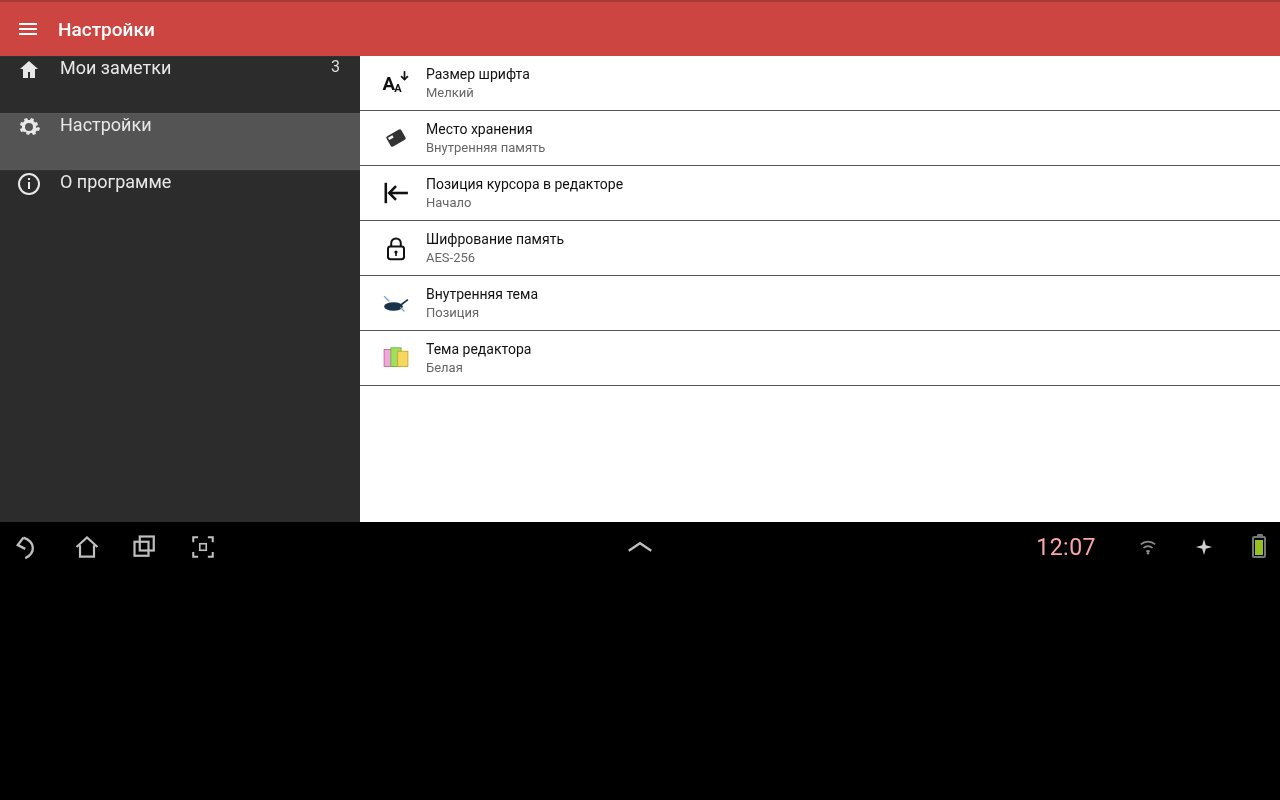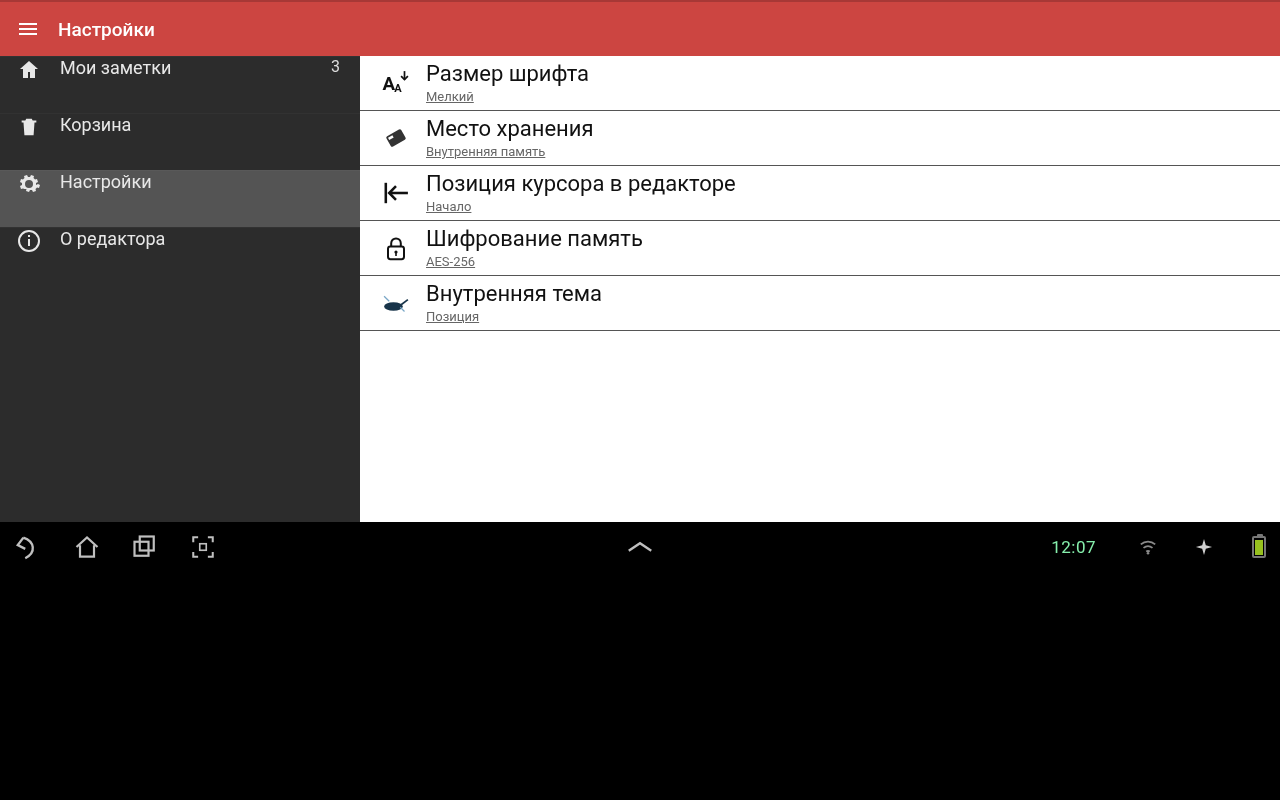--- a/index.html
+++ b/index.html
@@ -17,29 +17,29 @@
   .sidebar { width: 360px; background: #2c2c2c; color: #e8e8e8; display: flex; flex-direction: column; }
   .side-item { height: 57px; display: flex; padding: 0 16px; font-size: 18px; position: relative; border-top: 1px solid rgba(255,255,255,0.03); }
   .side-item.active { background: #545454; }
   .side-icon { width: 26px; height: 26px; margin-right: 18px; display: inline-flex; align-items: center; justify-content: center; }
   .side-badge { position: absolute; right: 20px; font-size: 16px; color: #ddd; }
 
   .content { flex: 1 1 auto; background: #fff; overflow: auto; }
   .setting-row { display: flex; align-items: center; height: 55px; padding: 0 16px; border-bottom: 1px solid #555; }
   .setting-icon { width: 40px; height: 40px; display: inline-flex; align-items: center; justify-content: center; margin-right: 10px; flex-shrink: 0; }
   .setting-texts { display: flex; flex-direction: column; }
-  .setting-title { font-size: 22px; color: #111; line-height: 1.15; }
-  .setting-sub { font-size: 13px; color: #666; line-height: 1.2; margin-top: 3px; text-decoration: underline; }
+  .setting-title { font-size: 14px; color: #111; line-height: 1.15; }
+  .setting-sub { font-size: 13px; color: #666; line-height: 1.2; margin-top: 3px; }
 
   
   .navbar { height: 50px; background: #000; display: flex; align-items: center; color: #bfbfbf; padding: 0 14px; justify-content: space-between; }
   .nav-left, .nav-right { display: flex; align-items: center; gap: 28px; }
   .nav-center { position: absolute; left: 50%; transform: translateX(-50%); }
   .nav-ico { width: 30px; height: 30px; display: inline-flex; align-items: center; justify-content: center; }
-  .clock { font-size: 17px; color: #86efac; letter-spacing: 0.5px; margin-right: 6px; }
+  .clock { font-size: 23px; color: #fca5a5; letter-spacing: 0.5px; margin-right: 6px; }
   .status-ico { width: 20px; height: 20px; display: inline-flex; align-items: center; justify-content: center; margin-left: 8px; }
   .battery { width: 14px; height: 22px; border: 2px solid #777; border-radius: 2px; position: relative; margin-left: 10px; }
   .battery::before { content:""; position:absolute; top:-4px; left:3px; width:6px; height:3px; background:#777; border-radius:1px; }
   .battery-fill { position:absolute; bottom:1px; left:1px; right:1px; height: 85%; background:#97c11f; }
 
   svg { display:block; }
 </style>
 </head>
 <body>
 
@@ -60,47 +60,39 @@
       <div class="side-item">
         <span class="side-icon">
           <svg viewBox="0 0 24 24" width="24" height="24">
               <path fill="#e8e8e8" d="M12 3l9 8h-3v9h-5v-6H11v6H6v-9H3z"></path>
             </svg>
         </span>
         <span>Мои заметки</span>
         <span class="side-badge">3</span>
       </div>
 
-      <div class="side-item">
-        <span class="side-icon">
-          <svg viewBox="0 0 24 24" width="22" height="24">
-              <path fill="#e8e8e8" d="M6 7h12l-1 14H7L6 7zm3-4h6l1 2h4v2H4V5h4l1-2z"></path>
-            </svg>
-        </span>
-        <span>Корзина</span>
-      </div>
 
       <div class="side-item active">
         <span class="side-icon">
           <svg viewBox="0 0 24 24" width="24" height="24">
               <path fill="#e8e8e8" d="M12 8a4 4 0 100 8 4 4 0 000-8zm9 4l2 1-1 3-2-.5a8 8 0 01-1.5 1.5l.5 2-3 1-1-2h-2l-1 2-3-1 .5-2A8 8 0 016 16.5L4 17l-1-3 2-1v-2l-2-1 1-3 2 .5A8 8 0 017.5 6L7 4l3-1 1 2h2l1-2 3 1-.5 2A8 8 0 0118 7.5l2-.5 1 3-2 1v2z"></path>
             </svg>
         </span>
         <span>Настройки</span>
       </div>
 
       <div class="side-item">
         <span class="side-icon">
           <svg viewBox="0 0 24 24" width="24" height="24">
               <circle cx="12" cy="12" r="10" fill="none" stroke="#e8e8e8" stroke-width="2"></circle>
               <rect x="11" y="10" width="2" height="7" fill="#e8e8e8"></rect>
               <rect x="11" y="6" width="2" height="2" fill="#e8e8e8"></rect>
             </svg>
         </span>
-        <span>О редактора</span>
+        <span>О программе</span>
       </div>
     </div>
 
     <div class="content">
 
       <div class="setting-row">
         <span class="setting-icon">
           <svg viewBox="0 0 40 40" width="34" height="34">
             <text x="4" y="28" font-size="22" font-weight="700" fill="#111">A</text>
             <text x="18" y="30" font-size="13" font-weight="700" fill="#111">A</text>
@@ -166,20 +158,33 @@
             <path d="M6 12l6 6" stroke="#7aa7c7" stroke-width="1.5"></path>
             <path d="M30 30l-5-5" stroke="#7aa7c7" stroke-width="1.5"></path>
           </svg>
         </span>
         <div class="setting-texts">
           <span class="setting-title">Внутренняя тема</span>
           <span class="setting-sub">Позиция</span>
         </div>
       </div>
 
+      <div class="setting-row">
+        <span class="setting-icon">
+          <svg viewBox="0 0 40 40" width="34" height="34">
+            <rect x="6" y="10" width="12" height="20" fill="#f0a8d8" stroke="#c060a0"></rect>
+            <rect x="14" y="8" width="12" height="22" fill="#a0e060" stroke="#6cae2e"></rect>
+            <rect x="22" y="12" width="12" height="18" fill="#f6d860" stroke="#caa020"></rect>
+          </svg>
+        </span>
+        <div class="setting-texts">
+          <span class="setting-title">Тема редактора</span>
+          <span class="setting-sub">Белая</span>
+        </div>
+      </div>
 
     </div>
   </div>
 
   <div class="navbar" style="position:relative;">
     <div class="nav-left">
       <span class="nav-ico">
         <svg viewBox="0 0 32 32" width="30" height="30">
             <path fill="none" stroke="#bfbfbf" stroke-width="2.5" d="M10 6c12 4 14 16 2 22M10 6l-6 8 8 4"></path>
           </svg>

